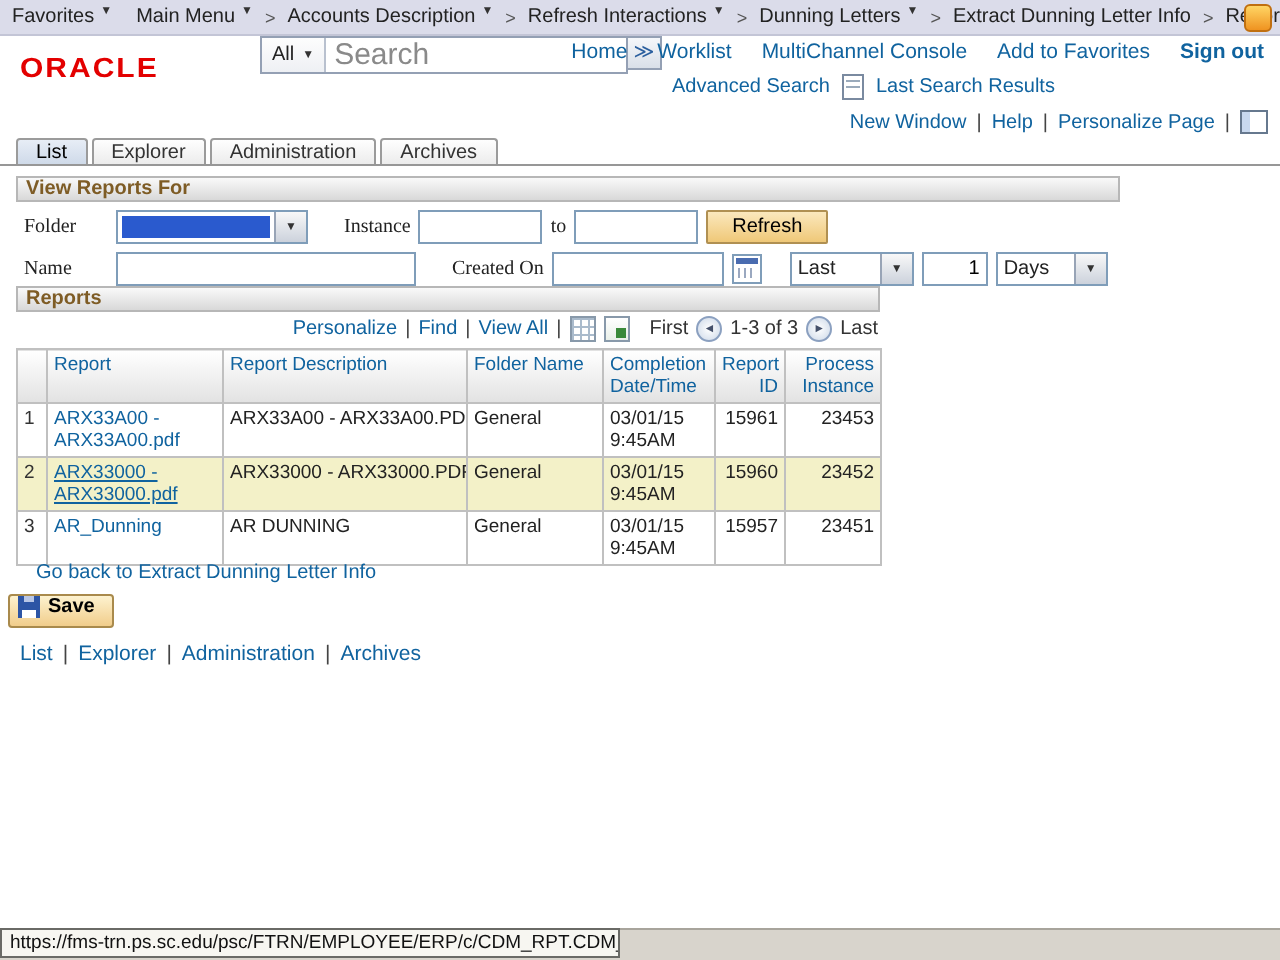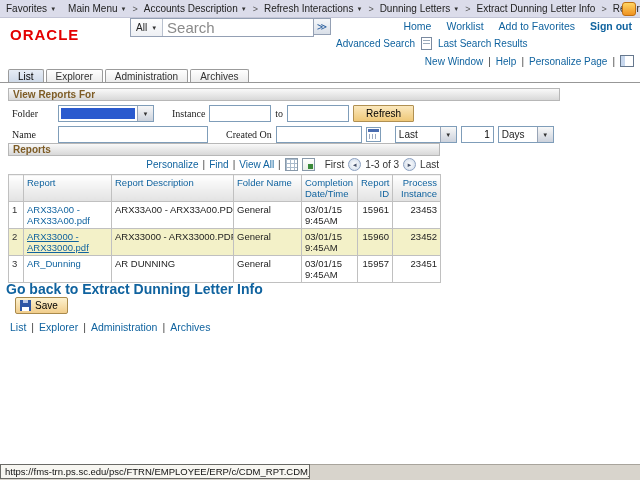--- a/index.html
+++ b/index.html
@@ -9,21 +9,21 @@
   }
   a{text-decoration:none;color:#10639f;cursor:pointer;}
   .sep-txt{color:#444;}
 
   
   .breadcrumb-bar{
     position:absolute;top:0;left:0;right:0;height:17px;background:#dbdcea;
     border-bottom:1px solid #c3c5d6;display:flex;align-items:center;padding:0 6px;gap:6px;
     font-size:10px;color:#222;
   }
-  .crumb{display:inline-flex;align-items:center;gap:3px;cursor:pointer;white-space:nowrap;}
+  .crumb{display:inline-flex;align-items:flex-start;gap:3px;cursor:pointer;white-space:nowrap;}
   .caret{font-size:6px;color:#333;line-height:1;}
   .crumb-divider{width:1px;height:10px;background:#9fa2b8;}
   .crumb-sep{font-size:9px;color:#555;}
   .corner-icon{
     position:absolute;right:4px;top:2px;width:12px;height:12px;border-radius:3px;
     background:linear-gradient(#ffd564,#ef9321);border:1px solid #c06f10;cursor:pointer;
   }
 
   
   .logo{
@@ -136,25 +136,25 @@
   .reports-table thead th{
     background:linear-gradient(#ffffff,#e2e2e2);color:#10639f;font-weight:normal;
   }
   .col-right{text-align:right !important;}
   .rownum{text-align:center;color:#333;}
   tr.hl td{background:#f3f1c8;}
   tr.hl td a{text-decoration:underline;}
   .nowrap{white-space:nowrap;}
 
   
-  .goback{position:absolute;top:281px;left:6px;font-size:14px;font-weight:bold;}
+  .goback{position:absolute;top:281px;left:18px;font-size:10px;}
   .save-btn{
-    position:absolute;top:297px;left:15px;height:17px;display:inline-flex;align-items:center;gap:4px;
+    position:absolute;top:297px;left:4px;height:17px;display:inline-flex;gap:4px;
     padding:0 9px 0 4px;background:linear-gradient(#fdf2cf,#f1cd8b);border:1px solid #a98a4c;
-    border-radius:2px;font-size:10px;cursor:pointer;font-family:"Liberation Sans",sans-serif;
+    border-radius:2px;font-size:10px;cursor:pointer;font-family:"Liberation Sans",sans-serif;font-weight:bold;
   }
   .floppy-icon{width:11px;height:11px;background:#2d55a5;position:relative;display:inline-block;}
   .floppy-icon::before{content:"";position:absolute;left:3px;top:0;width:5px;height:3px;background:#b9c7e6;}
   .floppy-icon::after{content:"";position:absolute;left:2px;bottom:0;width:7px;height:4px;background:#fff;}
   .bottom-links{position:absolute;top:321px;left:10px;display:flex;gap:5px;font-size:10.5px;align-items:center;}
 
   
   .status-strip{position:absolute;left:0;right:0;bottom:0;height:15px;background:#d8d4cc;border-top:1px solid #a8a49c;}
   .status-tip{
     position:absolute;left:0;bottom:1px;background:#f7f6f1;border:1px solid #6a6a66;
@@ -213,20 +213,21 @@
 
 <div class="adv-links">
   <a>Advanced Search</a>
   <span class="doc-icon"></span>
   <a>Last Search Results</a>
 </div>
 
 <div class="nav-links">
   <a>Home</a>
   <a>Worklist</a>
+  <a>MultiChannel Console</a>
   <a>Add to Favorites</a>
   <a class="sign-out">Sign out</a>
 </div>
 
 <div class="page-links">
   <a>New Window</a>
   <span class="sep-txt">|</span>
   <a>Help</a>
   <span class="sep-txt">|</span>
   <a>Personalize Page</a>

